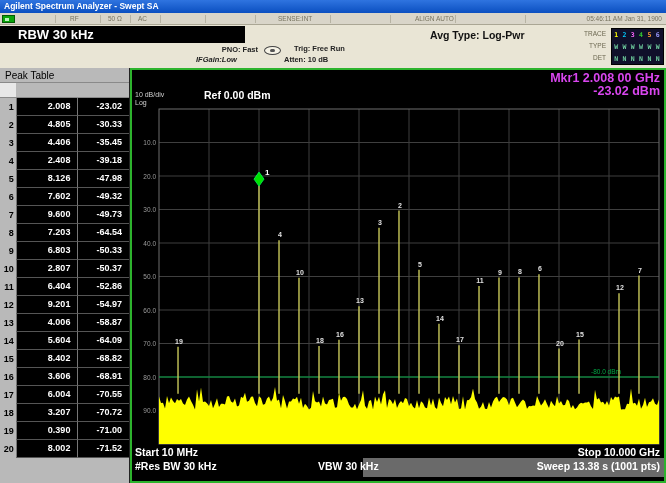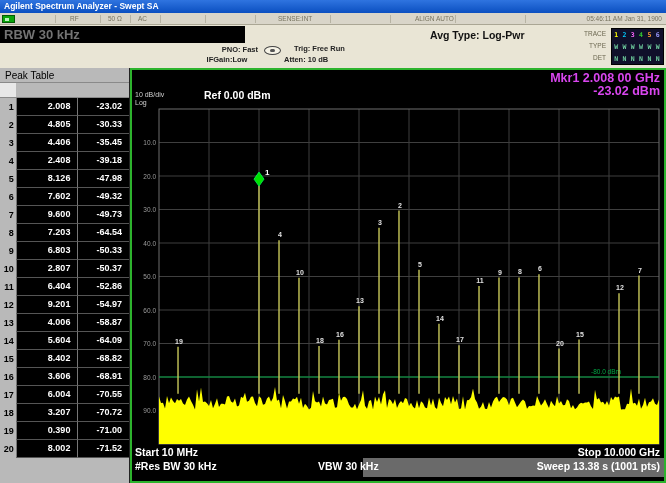--- a/index.html
+++ b/index.html
@@ -20,22 +20,22 @@
   .status-sep { position:absolute; top:2px; width:1px; height:8px; background:#b7b3a3; }
   #status-led { position:absolute; left:2px; top:2px; width:13px; height:8px;
     background:#0ba50b; border:1px solid #045a04; }
   #status-led::after { content:""; position:absolute; left:2px; top:1.5px;
     width:4px; height:3px; background:#baf5ba; }
 
   
   #measbar { position:absolute; left:0; top:25px; width:666px; height:43px;
     background:#e9e5d5; }
   #rbw-box { position:absolute; left:0; top:1px; width:245px; height:17px;
-    background:#000; color:#737373; font-size:13px; font-weight:bold;
-    line-height:17px; padding-left:4px; }
+    background:#000; color:#ffffff; font-size:13px; font-weight:bold;
+    line-height:17px; padding-left:18px; }
   #avg-type { position:absolute; left:430px; top:4px; font-size:10.5px;
     font-weight:bold; color:#111; }
   .meas-small { position:absolute; font-size:7.5px; font-weight:bold; color:#222;
     white-space:nowrap; }
   #trig-icon { position:absolute; left:264px; top:21px; width:17px; height:9px;
     border:1px solid #444; border-radius:50%; background:#f6f3e6; }
   #trig-icon::after { content:""; position:absolute; left:5px; top:2px;
     width:5px; height:3px; background:#555; border-radius:2px; }
   .trace-lbl { position:absolute; width:34px; text-align:right; font-size:6.5px;
     color:#6b6750; }
@@ -112,21 +112,21 @@
       <span class="status-sep" style="left: 455px;"></span>
       <span class="status-sep" style="left: 525px;"></span>
     </div>
 
   <div id="measbar">
     <div id="rbw-box">
       <span>RBW 30 kHz</span>
     </div>
     <span id="avg-type" class="meas-small" style="font-size:10.5px;">Avg Type: Log-Pwr</span>
     <span class="meas-small" style="left:202px; top:20px; width:56px; text-align:right;">PNO: Fast</span>
-    <span class="meas-small" style="left:196px; top:30px; width:62px; text-align:center;">IFGain:Low</span>
+    <span class="meas-small" style="left:196px; top:30px; width:62px; text-align:left;font-style:italic;">IFGain:Low</span>
     <span id="trig-icon"></span>
     <span class="meas-small" style="left:294px; top:19px;">Trig: Free Run</span>
     <span class="meas-small" style="left:284px; top:30px;">Atten: 10 dB</span>
     <span class="trace-lbl" style="left:572px; top:5px;">TRACE</span>
     <span class="trace-lbl" style="left:572px; top:17px;">TYPE</span>
     <span class="trace-lbl" style="left:572px; top:29px;">DET</span>
     <div id="tracebox">
       <div class="trace-row" id="trace-row-num">
           <span class="trace-cell" style="color: rgb(255, 255, 0);">1</span>
           <span class="trace-cell" style="color: rgb(0, 204, 255);">2</span>

